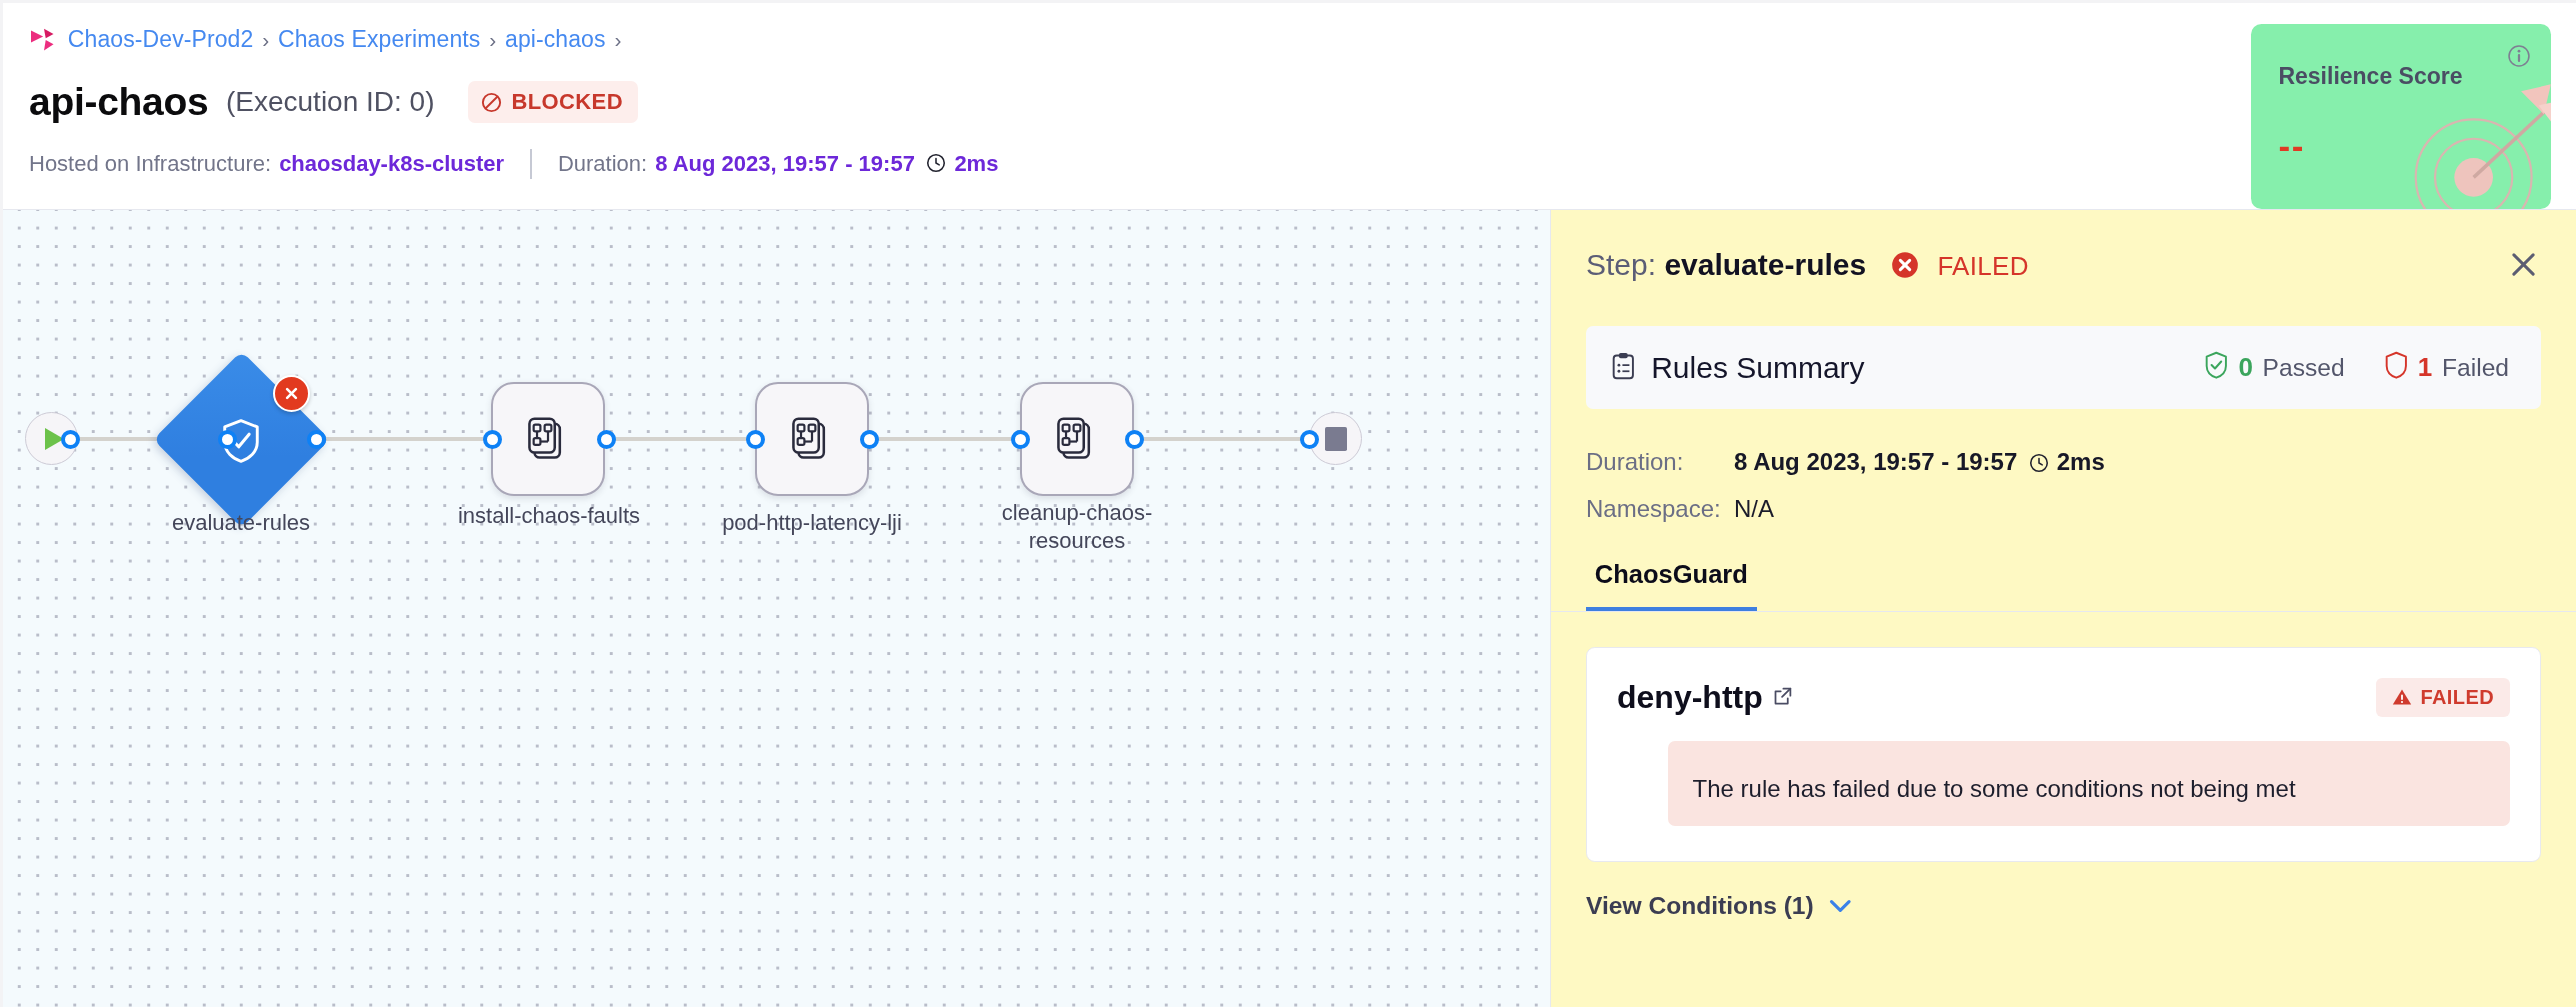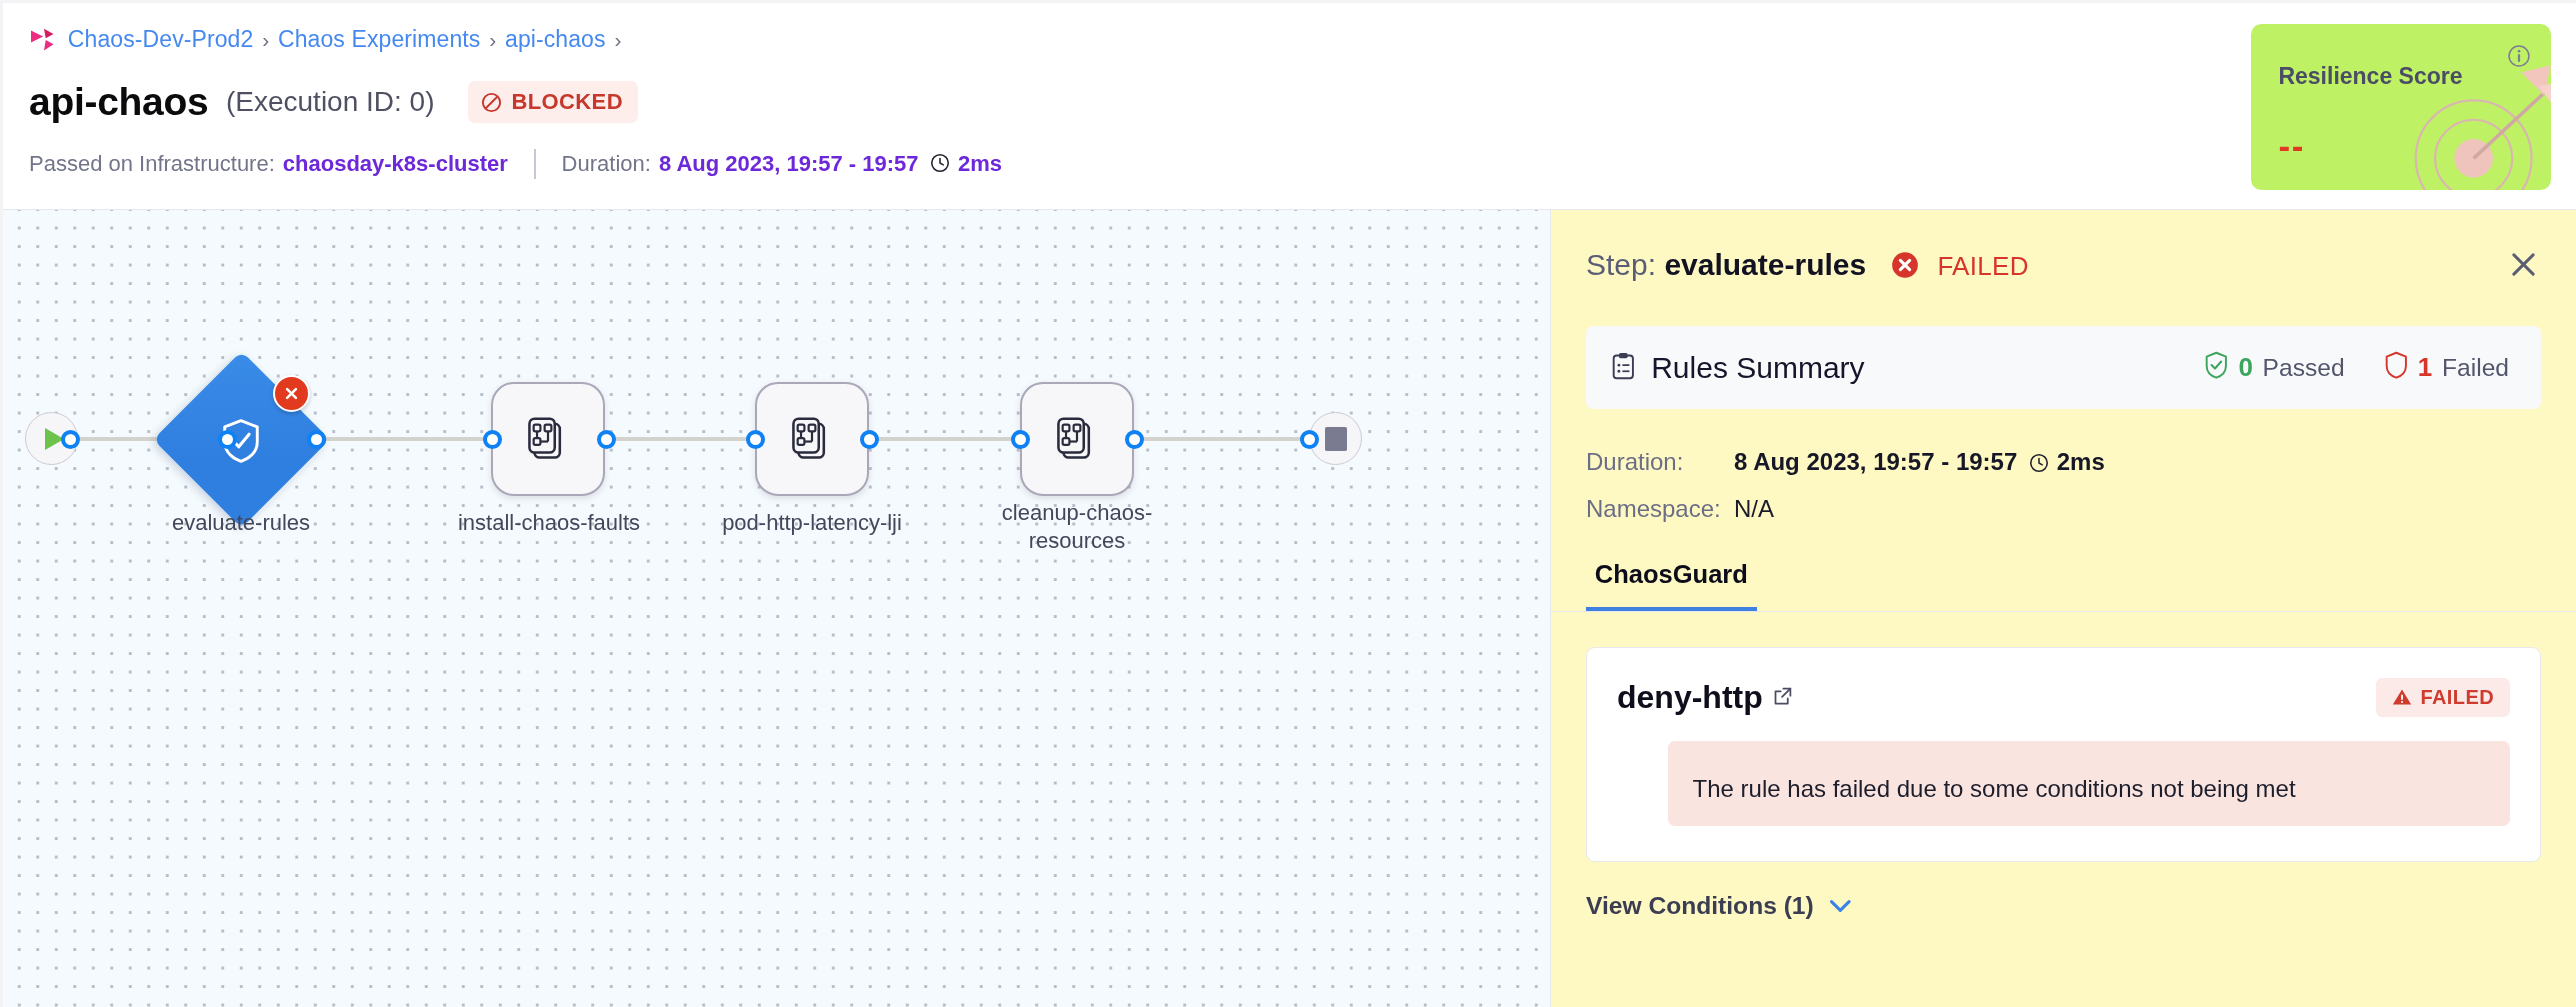--- a/index.html
+++ b/index.html
@@ -63,22 +63,22 @@
   .meta-divider {
     width: 1.8px; height: 30px; background: #c6c9d4;
     margin: 0 26px;
   }
   .clock-icon { width: 22px; height: 22px; margin: 0 7px 0 10.5px; vertical-align: -3.5px; }
 
   
   .score-card {
     position: absolute;
     right: 24.6px; top: 21px;
-    width: 300px; height: 166px;
-    background: #bef264;
+    width: 300px; height: 185px;
+    background: #86efac;
     border-radius: 10.5px;
     overflow: hidden;
   }
   .score-title {
     position: absolute; left: 27px; top: 39px;
     font-size: 23px; font-weight: bold; color: #4a4d63;
   }
   .score-value {
     position: absolute; left: 27px; top: 102px;
     font-size: 35px; font-weight: bold; color: #e03a24;
@@ -303,21 +303,21 @@
           <svg class="chip-icon" viewBox="0 0 24 24">
             <circle cx="12" cy="12" r="9" fill="none" stroke="#c7382c" stroke-width="2"></circle>
             <line x1="5.7" y1="18.3" x2="18.3" y2="5.7" stroke="#c7382c" stroke-width="2"></line>
           </svg>
         </span>
         <span>BLOCKED</span>
       </span>
     </div>
 
     <div class="meta-row">
-      <span class="meta-label">Passed on Infrastructure:</span>
+      <span class="meta-label">Hosted on Infrastructure:</span>
       <span class="meta-val">chaosday-k8s-cluster</span>
       <span class="meta-divider"></span>
       <span class="meta-label">Duration:</span>
       <span class="meta-val">8 Aug 2023, 19:57 - 19:57</span>
       <span>
         <svg class="clock-icon" viewBox="0 0 24 24">
           <circle cx="12" cy="12" r="9" fill="none" stroke="#22232f" stroke-width="1.7"></circle>
           <path d="M12 7 L12 12 L15.5 14" fill="none" stroke="#22232f" stroke-width="1.7" stroke-linecap="round"></path>
         </svg>
       </span>
@@ -385,21 +385,21 @@
             <rect x="10" y="8" width="30" height="40" rx="6" fill="#f7f6f9" stroke="#2a2b3d" stroke-width="3"></rect>
             <rect x="15" y="15" width="8" height="8" rx="2" fill="none" stroke="#2a2b3d" stroke-width="2.6"></rect>
             <rect x="28" y="15" width="8" height="8" rx="2" fill="none" stroke="#2a2b3d" stroke-width="2.6"></rect>
             <rect x="15" y="31" width="8" height="8" rx="2" fill="none" stroke="#2a2b3d" stroke-width="2.6"></rect>
             <line x1="19" y1="23" x2="19" y2="31" stroke="#2a2b3d" stroke-width="2.6"></line>
             <line x1="32" y1="23" x2="32" y2="35" stroke="#2a2b3d" stroke-width="2.6"></line>
             <line x1="23" y1="35" x2="32" y2="35" stroke="#2a2b3d" stroke-width="2.6"></line>
           </svg>
         </div>
         <div class="port" style="left:594px;"></div>
-        <div class="node-label" style="left:445px; top:299px;">install-chaos-faults</div>
+        <div class="node-label" style="left:445px; top:292px;">install-chaos-faults</div>
 
         <div class="port" style="left:743px;"></div>
         <div class="step-node" style="left:752px;">
           <svg viewBox="0 0 64 64" width="54" height="54">
             <rect x="16" y="14" width="30" height="40" rx="6" fill="none" stroke="#2a2b3d" stroke-width="3"></rect>
             <rect x="10" y="8" width="30" height="40" rx="6" fill="#f7f6f9" stroke="#2a2b3d" stroke-width="3"></rect>
             <rect x="15" y="15" width="8" height="8" rx="2" fill="none" stroke="#2a2b3d" stroke-width="2.6"></rect>
             <rect x="28" y="15" width="8" height="8" rx="2" fill="none" stroke="#2a2b3d" stroke-width="2.6"></rect>
             <rect x="15" y="31" width="8" height="8" rx="2" fill="none" stroke="#2a2b3d" stroke-width="2.6"></rect>
             <line x1="19" y1="23" x2="19" y2="31" stroke="#2a2b3d" stroke-width="2.6"></line>

